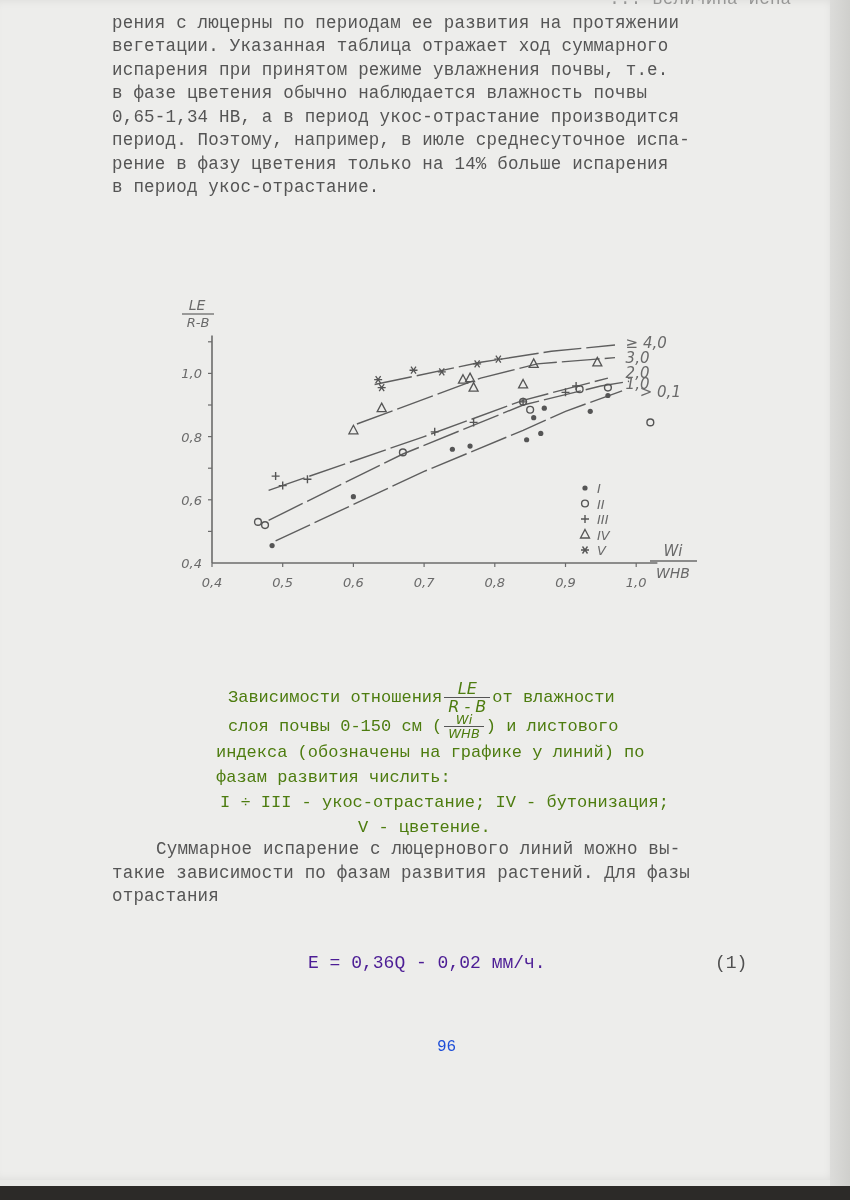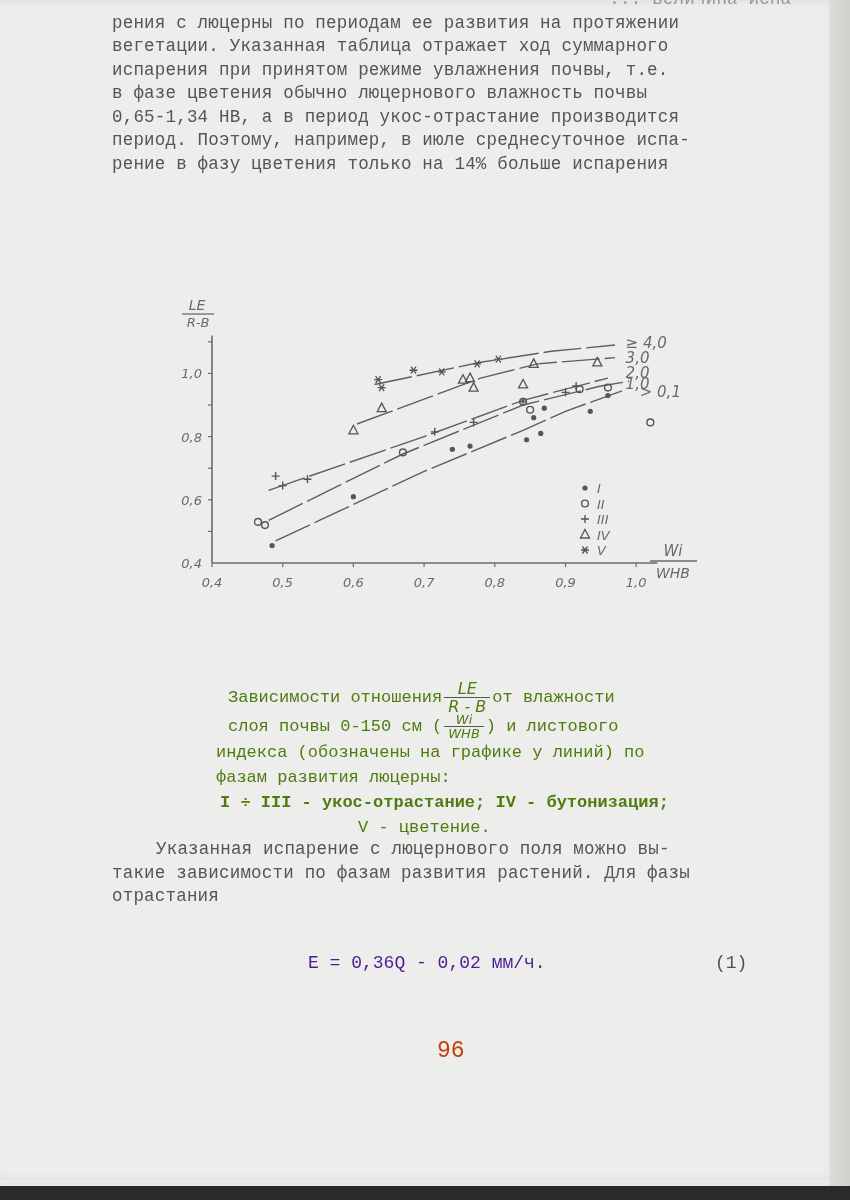--- a/index.html
+++ b/index.html
@@ -15,39 +15,40 @@
   #top-paragraph{top:-12px;}
   .chart{position:absolute;left:160px;top:290px;width:560px;height:320px;}
   .caption{position:absolute;left:228px;top:680px;width:560px;font-size:17px;line-height:25px;color:#4d7c0f;}
   .frac{display:inline-block;vertical-align:middle;text-align:center;font-family:"DejaVu Sans",sans-serif;font-style:italic;font-size:16px;line-height:17px;margin:0 2px;}
   .frac .num{display:block;border-bottom:1.4px solid #555;padding:0 4px;}
   .frac .den{display:block;padding:0 4px;}
   .frac.small{font-size:13px;line-height:13px;}
   #para2{top:838px;}
   .formula{position:absolute;left:308px;top:953px;font-size:18px;color:#4c1d95;}
   .formula-num{position:absolute;left:715px;top:953px;font-size:18px;color:#505050;}
-  .page-number{position:absolute;left:437px;top:1038px;font-size:23px;color:#c2410c;}
+  .page-number{position:absolute;left:437px;top:1038px;font-size:16px;color:#1d4ed8;}
   svg text{font-family:"DejaVu Sans",sans-serif;font-style:italic;fill:#6a6a6a;}
 </style>
 </head>
 <body>
 
 <div class="page"></div>
 <div class="edge"></div>
 <div class="bottom-bar"></div>
 
 <div class="textblock" id="top-paragraph">
   <span class="line" style="text-align:right;opacity:0.55;">... величина испа-</span>
   <span class="line">рения с люцерны по периодам ее развития на протяжении</span>
   <span class="line">вегетации. Указанная таблица отражает ход суммарного</span>
   <span class="line">испарения при принятом режиме увлажнения почвы, т.е.</span>
-  <span class="line">в фазе цветения обычно люцернового влажность почвы</span>
+  <span class="line">в фазе цветения обычно наблюдается влажность почвы</span>
   <span class="line">0,65-1,34 НВ, а в период укос-отрастание производится</span>
   <span class="line">период. Поэтому, например, в июле среднесуточное испа-</span>
   <span class="line">рение в фазу цветения только на 14% больше испарения</span>
+  <span class="line">в период укос-отрастание.</span>
 </div>
 
 <div class="chart">
   <svg id="chart-svg" width="560" height="320" viewBox="0 0 560 320">
     <g id="axes">
         <line x1="52" y1="273" x2="497.41" y2="273" stroke="#6b6b6b" stroke-width="1.6"></line>
         <line x1="52" y1="273" x2="52" y2="45.47999999999996" stroke="#6b6b6b" stroke-width="1.6"></line>
         <line x1="52" y1="273" x2="52" y2="277" stroke="#6b6b6b" stroke-width="1.2"></line>
         <text x="52" y="297" text-anchor="middle" font-size="13">0,4</text>
         <line x1="122.69999999999999" y1="273" x2="122.69999999999999" y2="277" stroke="#6b6b6b" stroke-width="1.2"></line>
@@ -152,26 +153,26 @@
 </div>
 
 <div class="caption">
   <div>
     <span>Зависимости отношения</span><span class="frac"><span class="num">LE</span><span class="den">R - B</span></span><span>от влажности</span>
   </div>
   <div style="margin-top:-2px;">
     <span>слоя почвы 0-150 см (</span><span class="frac small"><span class="num">Wi</span><span class="den">WНВ</span></span><span>) и листового</span>
   </div>
   <div style="margin-left:-12px;">индекса (обозначены на графике у линий) по</div>
-  <div style="margin-left:-12px;">фазам развития люцерны:</div>
-  <div style="margin-left:-8px;font-weight:bold;">I ÷ III - укос-отрастание; IV - бутонизация;</div>
+  <div style="margin-left:-12px;">фазам развития числить:</div>
+  <div style="margin-left:-8px;">I ÷ III - укос-отрастание; IV - бутонизация;</div>
   <div style="margin-left:130px;font-family:Liberation Mono, monospace;">V - цветение.</div>
 </div>
 
 <div class="textblock" id="para2">
-  <span class="line indent">Указанная испарение с люцернового поля можно вы-</span>
+  <span class="line indent">Суммарное испарение с люцернового линий можно вы-</span>
   <span class="line">такие зависимости по фазам развития растений. Для фазы</span>
   <span class="line">отрастания</span>
 </div>
 
 <div class="formula">E = 0,36Q - 0,02 мм/ч.</div>
 <div class="formula-num">(1)</div>
 <div class="page-number">96</div>
 
 </body></html>

